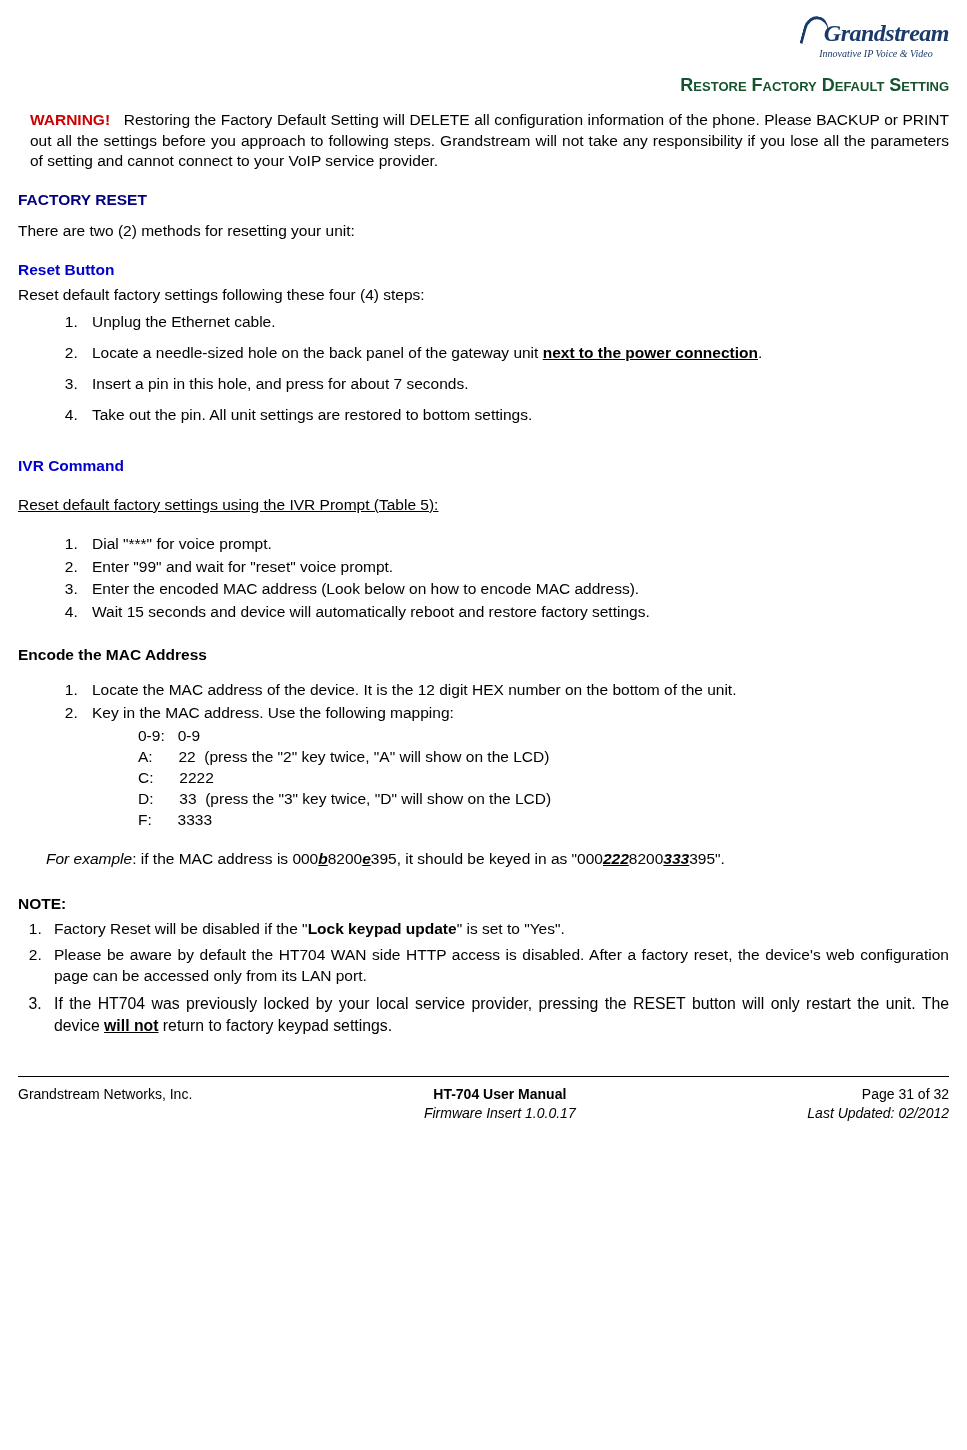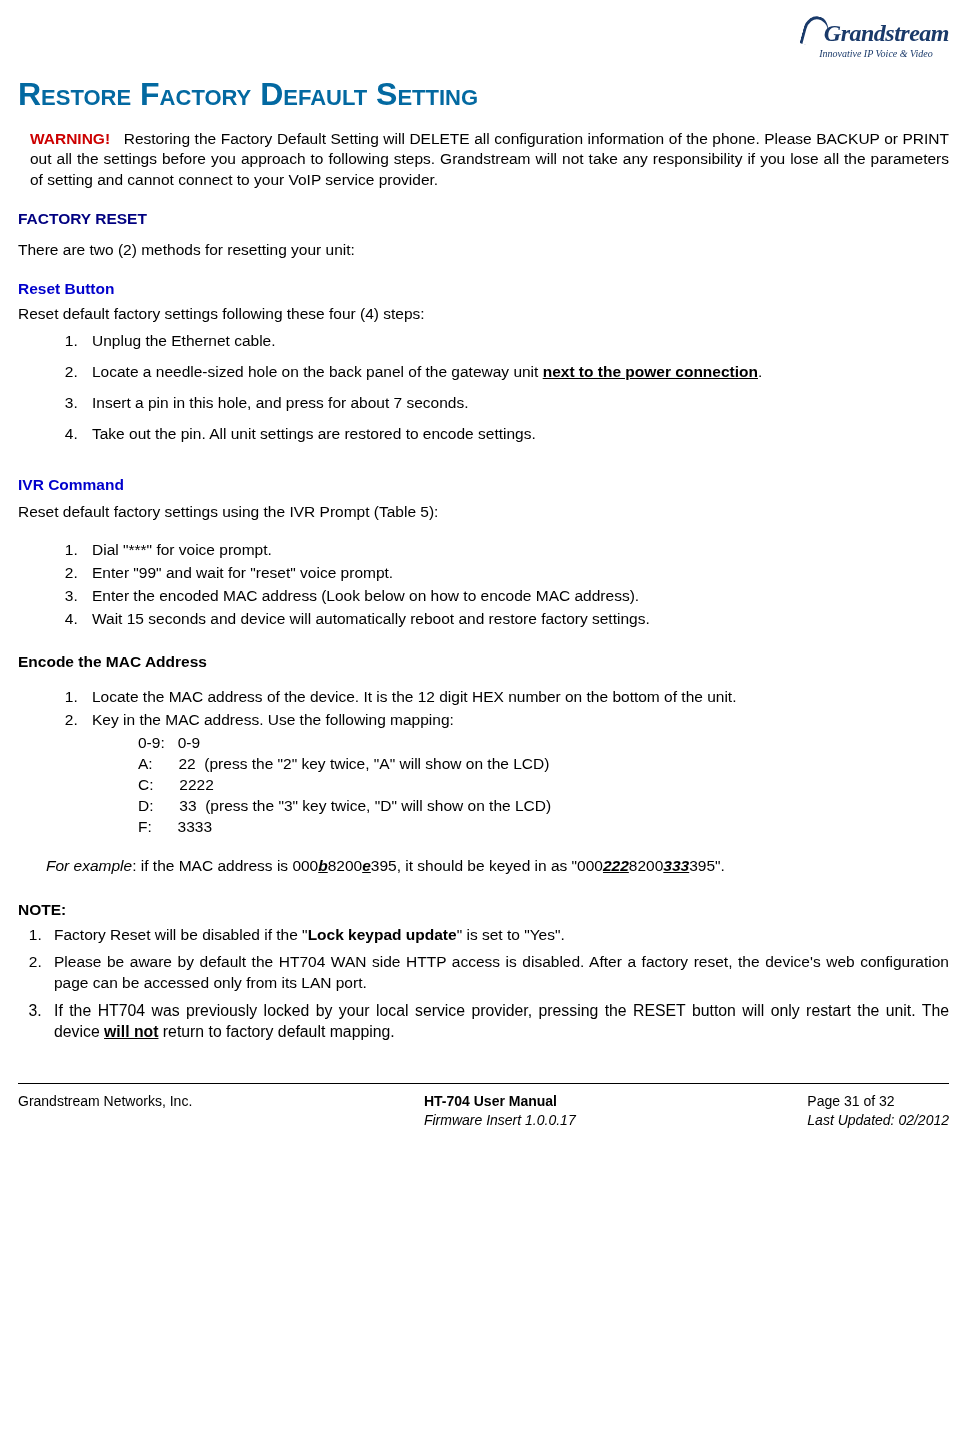--- a/index.html
+++ b/index.html
@@ -41,25 +41,26 @@
     vertical-align: -6px;
   }
   .logo-sub {
     font-family: "Times New Roman", serif;
     font-style: italic;
     font-size: 10px;
     color: #1a3a6a;
     margin-top: -2px;
   }
   h1.main-title {
-    color: #0369a1;
+    color: #14532d;
     font-variant: small-caps;
     font-weight: bold;
-    font-size: 32px;
+    font-size: 18px;
     margin: 8px 0 12px 0;
+    text-align: right;
   }
   .warning-prefix {
     color: #cc0000;
     font-weight: bold;
   }
   .justify {
     text-align: justify;
     margin-left: 12px;
   }
   .sec-navy {
@@ -109,22 +110,22 @@
     margin-top: 40px;
     border: none;
     border-top: 1px solid #000;
   }
   .footer {
     display: flex;
     justify-content: space-between;
     font-size: 14px;
     margin-top: 8px;
   }
-  .footer-center { text-align: left; font-style: italic; }
-  .footer-right { font-style: italic; }
+  .footer-center { text-align: center; font-style: italic; }
+  .footer-right { text-align: right; font-style: italic; }
   .footer .fw-normal { font-style: normal; font-weight: bold; }
   p { margin: 6px 0; }
 </style>
 </head>
 <body>
 
 <div class="logo-wrap">
   <div class="logo">
     <div><span class="logo-swoosh"></span><span class="logo-main">Grandstream</span></div>
     <div class="logo-sub">Innovative IP Voice &amp; Video</div>
@@ -139,25 +140,25 @@
 
 <div class="sec-navy">FACTORY RESET</div>
 <p>There are two (2) methods for resetting your unit:</p>
 
 <div class="sub-blue">Reset Button</div>
 <p style="margin-top:2px;">Reset default factory settings following these four (4) steps:</p>
 <ol class="numbered">
   <li>Unplug the Ethernet cable.</li>
   <li><span>Locate a needle-sized hole on the back panel of the gateway unit </span><span class="ul">next to the power connection</span><span>.</span></li>
   <li>Insert a pin in this hole, and press for about 7 seconds.</li>
-  <li>Take out the pin.  All unit settings are restored to encode settings.</li>
+  <li>Take out the pin.  All unit settings are restored to bottom settings.</li>
 </ol>
 
 <div class="sub-blue" style="margin-top:30px;">IVR Command</div>
-<p style="margin-top:6px;">Reset default factory settings using the IVR Prompt (Table 5):</p>
+<p style="margin-top:18px;text-decoration:underline;">Reset default factory settings using the IVR Prompt (Table 5):</p>
 <ol class="numbered tight" style="margin-top:18px;">
   <li>Dial "***" for voice prompt.</li>
   <li>Enter "99" and wait for "reset" voice prompt.</li>
   <li>Enter the encoded MAC address (Look below on how to encode MAC address).</li>
   <li>Wait 15 seconds and device will automatically reboot and restore factory settings.</li>
 </ol>
 
 <p class="bold" style="margin-top:22px;">Encode the MAC Address</p>
 <ol class="numbered tight" style="margin-top:14px;">
   <li>Locate the MAC address of the device.  It is the 12 digit HEX number on the bottom of the unit.</li>
@@ -174,21 +175,21 @@
 </div>
 
 <p class="example">
   <span class="it">For example</span><span>:  if the MAC address is 000</span><span class="bold it ul">b</span><span>8200</span><span class="bold it ul">e</span><span>395, it should be keyed in as "000</span><span class="bold it ul">222</span><span>8200</span><span class="bold it ul">333</span><span>395".</span>
 </p>
 
 <p class="bold" style="margin-top:24px;margin-bottom:2px;">NOTE:</p>
 <ol class="notes">
   <li><span>Factory Reset will be disabled if the "</span><span class="bold">Lock keypad update</span><span>" is set to "Yes".</span></li>
   <li>Please be aware by default the HT704 WAN side HTTP access is disabled. After a factory reset, the device's web configuration page can be accessed only from its LAN port.</li>
-  <li style="font-size:15.8px;"><span>If the HT704 was previously locked by your local service provider, pressing the RESET button will only restart the unit.  The device </span><span class="ul">will not</span><span> return to factory default mapping.</span></li>
+  <li style="font-size:15.8px;"><span>If the HT704 was previously locked by your local service provider, pressing the RESET button will only restart the unit.  The device </span><span class="ul">will not</span><span> return to factory keypad settings.</span></li>
 </ol>
 
 <hr class="footer-line">
 <div class="footer">
   <div>Grandstream Networks, Inc.</div>
   <div class="footer-center">
     <span class="fw-normal">HT-704 User Manual</span><br>
     <span>Firmware Insert 1.0.0.17</span>
   </div>
   <div class="footer-right">

